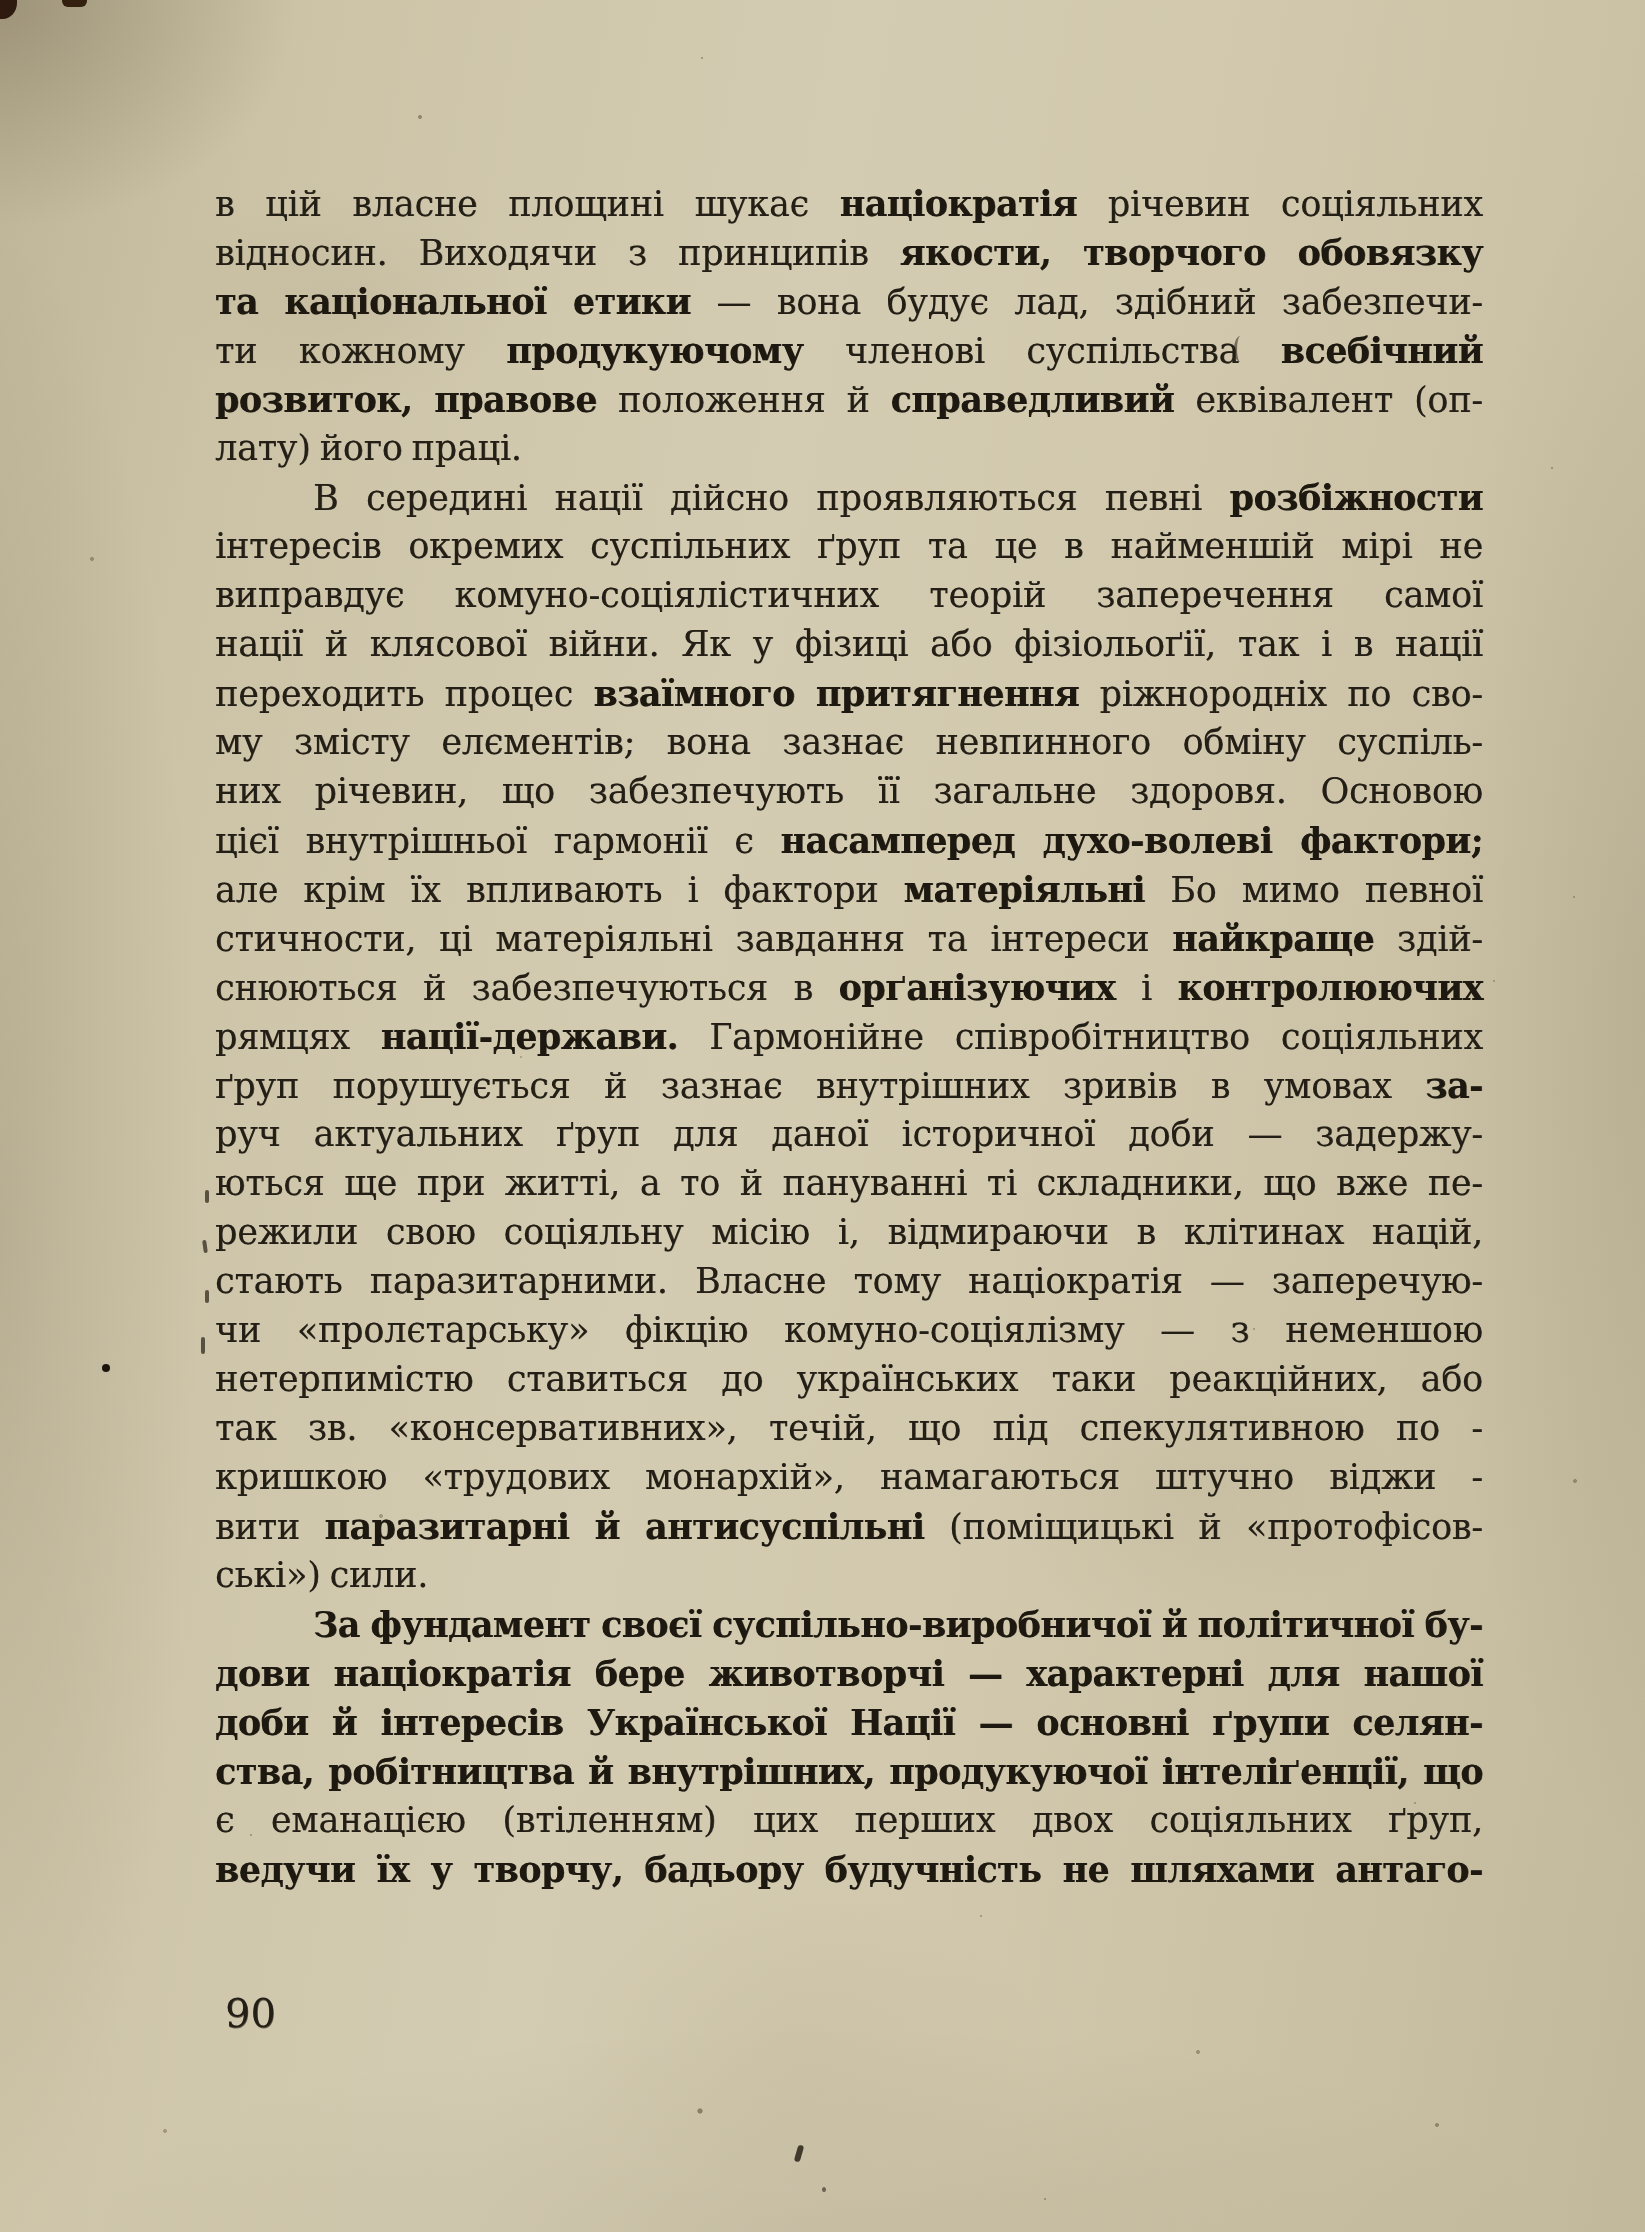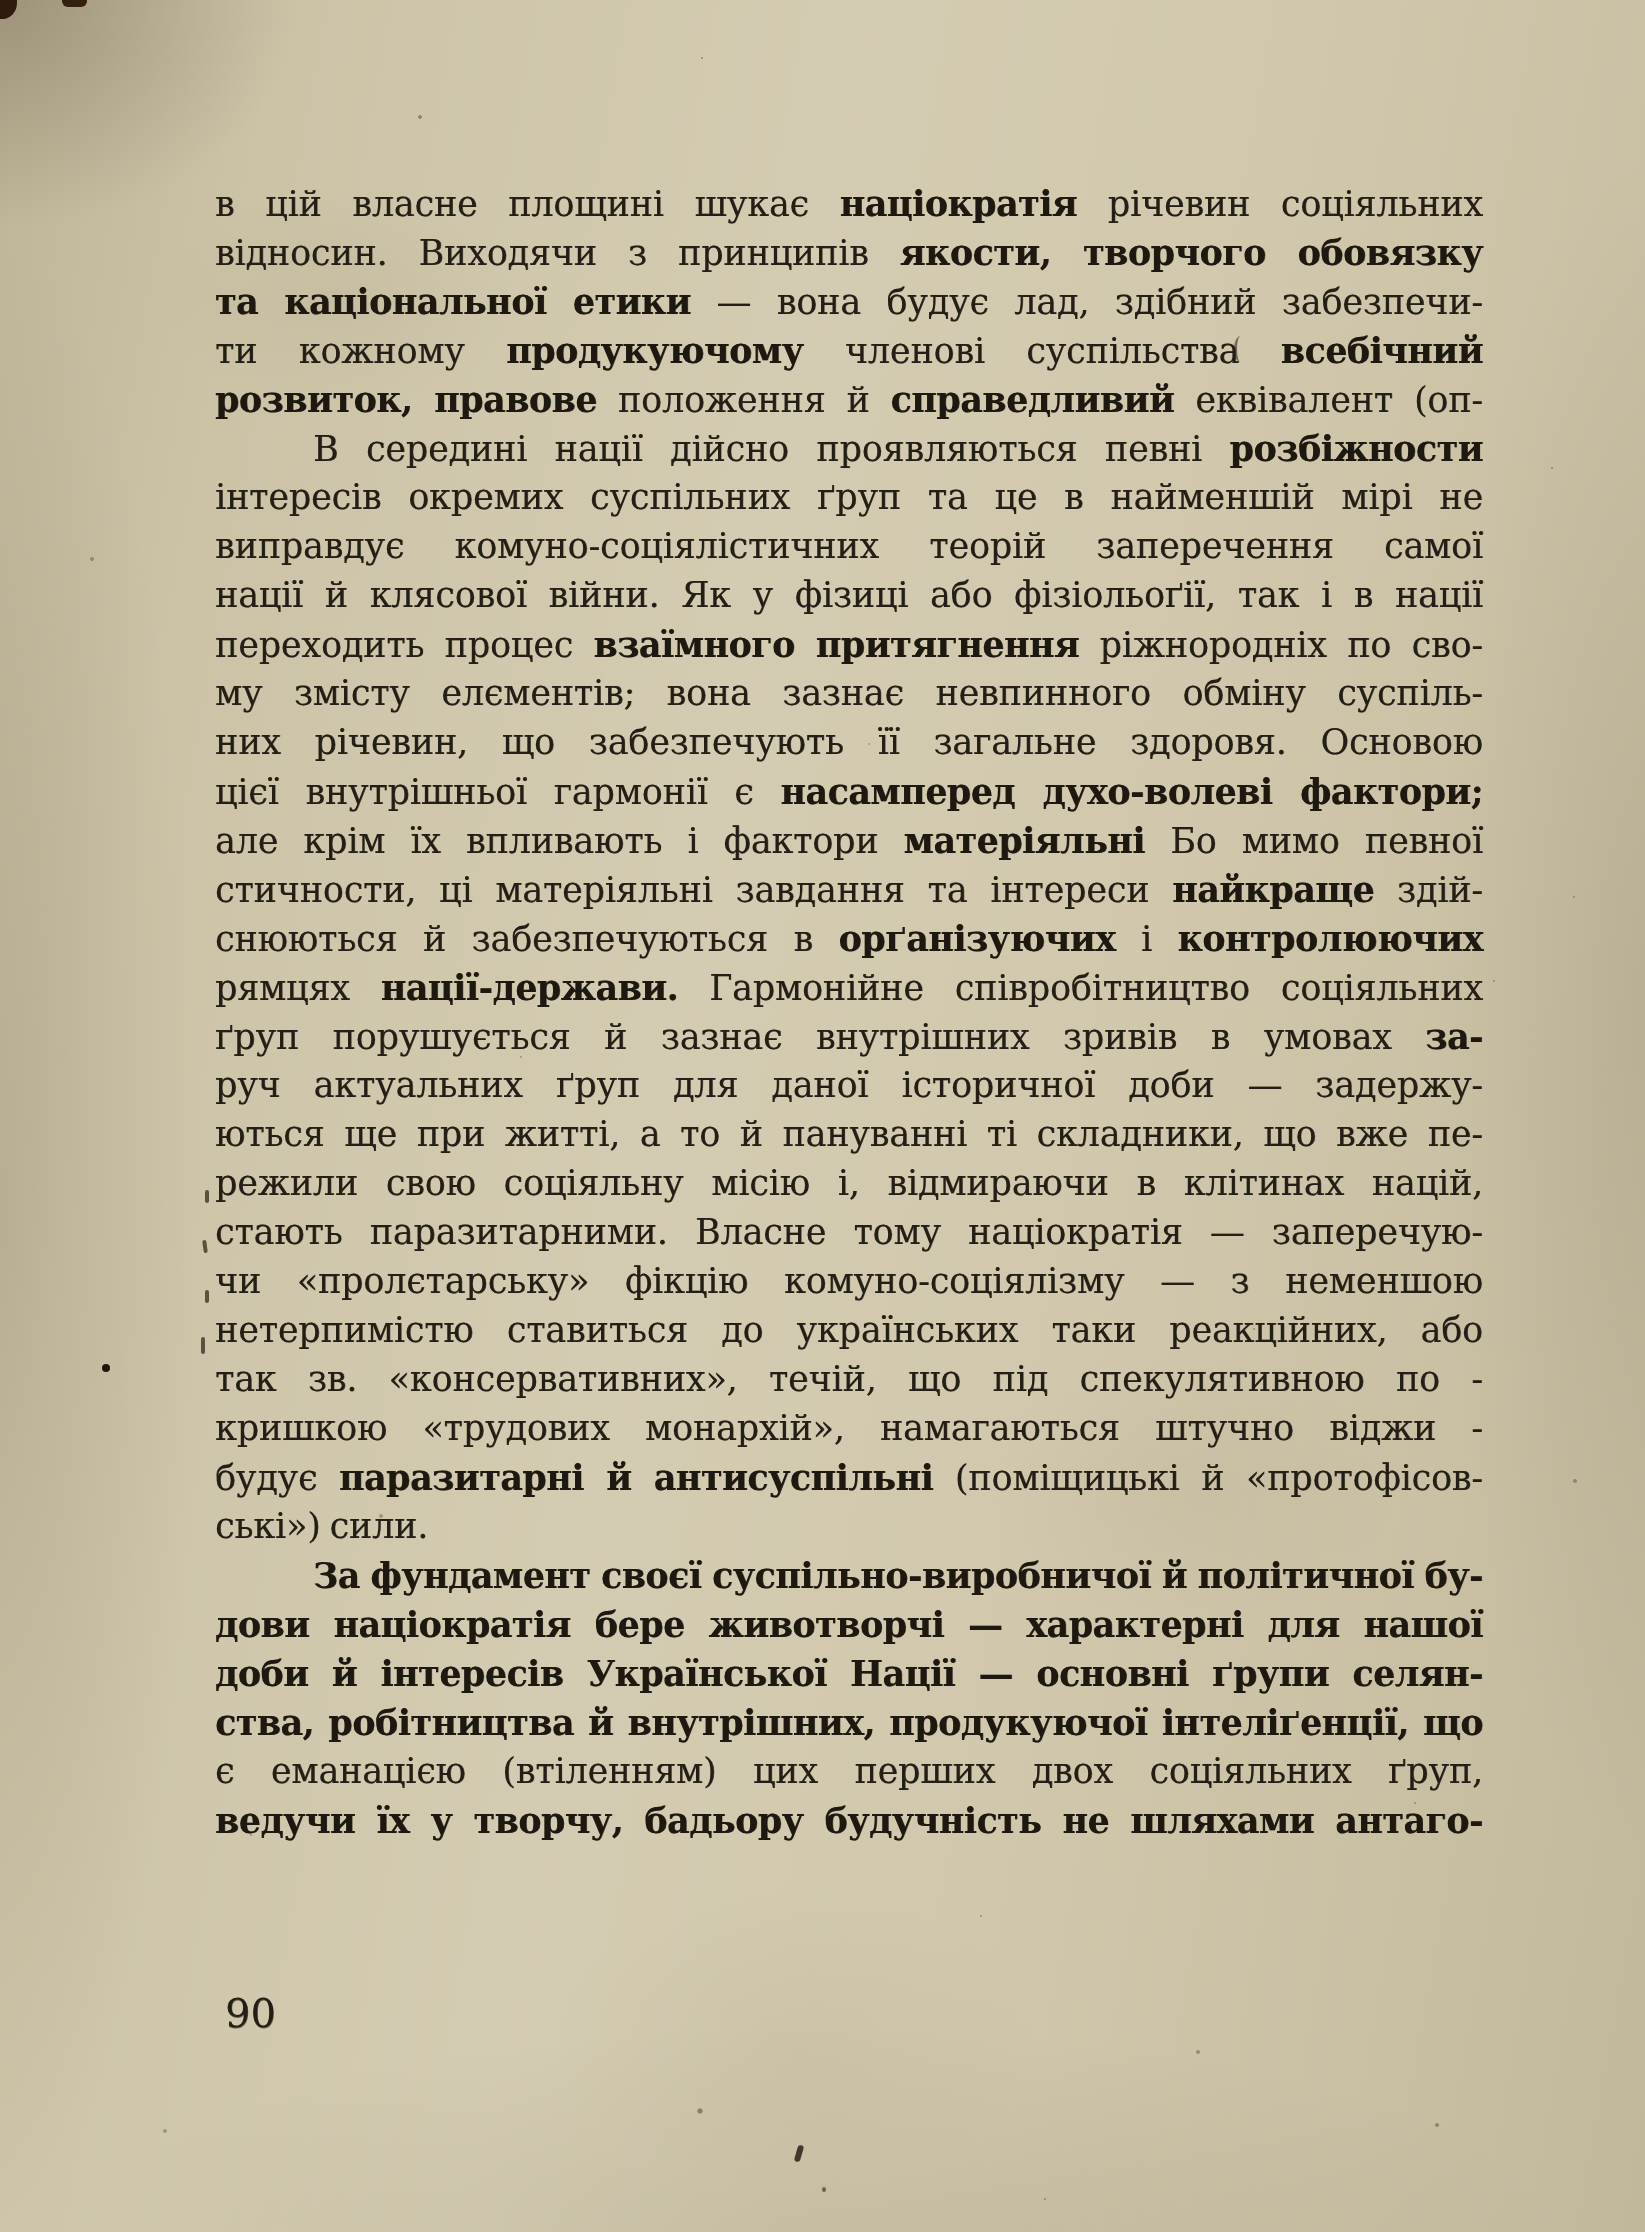--- a/index.html
+++ b/index.html
@@ -87,20 +87,21 @@
 </head>
 <body>
 
 <div class="page">
   <div class="textblock">
       <div class="line"><span class="r">в цій власне площині шукає </span><span class="b">націократія</span><span class="r"> річевин соціяльних</span></div>
       <div class="line"><span class="r">відносин. Виходячи з принципів </span><span class="b">якости, творчого обовязку</span></div>
       <div class="line"><span class="b">та каціональної етики</span><span class="r"> — вона будує лад, здібний забезпечи-</span></div>
       <div class="line"><span class="r">ти кожному </span><span class="b">продукуючому</span><span class="r"> членові суспільства </span><span class="b">всебічний</span></div>
       <div class="line"><span class="b">розвиток, правове</span><span class="r"> положення й </span><span class="b">справедливий</span><span class="r"> еквівалент (оп-</span></div>
+      <div class="line nojust"><span class="r">лату) його праці.</span></div>
       <div class="line indent"><span class="r">В середині нації дійсно проявляються певні </span><span class="b">розбіжности</span></div>
       <div class="line"><span class="r">інтересів окремих суспільних ґруп та це в найменшій мірі не</span></div>
       <div class="line"><span class="r">виправдує комуно-соціялістичних теорій заперечення самої</span></div>
       <div class="line"><span class="r">нації й клясової війни. Як у фізиці або фізіольоґії, так і в нації</span></div>
       <div class="line"><span class="r">переходить процес </span><span class="b">взаїмного притягнення</span><span class="r"> ріжнородніх по сво-</span></div>
       <div class="line"><span class="r">му змісту елєментів; вона зазнає невпинного обміну суспіль-</span></div>
       <div class="line"><span class="r">них річевин, що забезпечують її загальне здоровя. Основою</span></div>
       <div class="line"><span class="r">цієї внутрішньої гармонії є </span><span class="b">насамперед духо-волеві фактори;</span></div>
       <div class="line"><span class="r">але крім їх впливають і фактори </span><span class="b">матеріяльні</span><span class="r"> Бо мимо певної</span></div>
       <div class="line"><span class="r">стичности, ці матеріяльні завдання та інтереси </span><span class="b">найкраще</span><span class="r"> здій-</span></div>
@@ -108,21 +109,21 @@
       <div class="line"><span class="r">рямцях </span><span class="b">нації-держави.</span><span class="r"> Гармонійне співробітництво соціяльних</span></div>
       <div class="line"><span class="r">ґруп порушується й зазнає внутрішних зривів в умовах </span><span class="b">за-</span></div>
       <div class="line"><span class="r">руч актуальних ґруп для даної історичної доби — задержу-</span></div>
       <div class="line"><span class="r">ються ще при житті, а то й пануванні ті складники, що вже пе-</span></div>
       <div class="line"><span class="r">режили свою соціяльну місію і, відмираючи в клітинах націй,</span></div>
       <div class="line"><span class="r">стають паразитарними. Власне тому націократія — заперечую-</span></div>
       <div class="line"><span class="r">чи «пролєтарську» фікцію комуно-соціялізму — з неменшою</span></div>
       <div class="line"><span class="r">нетерпимістю ставиться до українських таки реакційних, або</span></div>
       <div class="line"><span class="r">так зв. «консервативних», течій, що під спекулятивною по -</span></div>
       <div class="line"><span class="r">кришкою «трудових монархій», намагаються штучно віджи -</span></div>
-      <div class="line"><span class="r">будує </span><span class="b">паразитарні й антисуспільні</span><span class="r"> (поміщицькі й «протофісов-</span></div>
+      <div class="line"><span class="r">вити </span><span class="b">паразитарні й антисуспільні</span><span class="r"> (поміщицькі й «протофісов-</span></div>
       <div class="line nojust"><span class="r">ські») сили.</span></div>
       <div class="line indent"><span class="b">За фундамент своєї суспільно-виробничої й політичної бу-</span></div>
       <div class="line"><span class="b">дови націократія бере животворчі — характерні для нашої</span></div>
       <div class="line"><span class="b">доби й інтересів Української Нації — основні ґрупи селян-</span></div>
       <div class="line"><span class="b">ства, робітництва й внутрішних, продукуючої інтеліґенції, що</span></div>
       <div class="line"><span class="r">є еманацією (втіленням) цих перших двох соціяльних ґруп,</span></div>
       <div class="line"><span class="b">ведучи їх у творчу, бадьору будучність не шляхами антаго-</span></div>
     </div>
   <div class="pageno">90</div>
 

